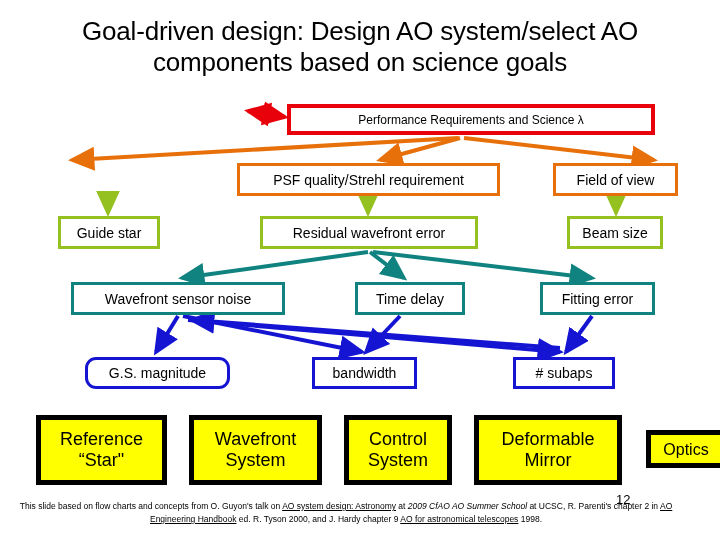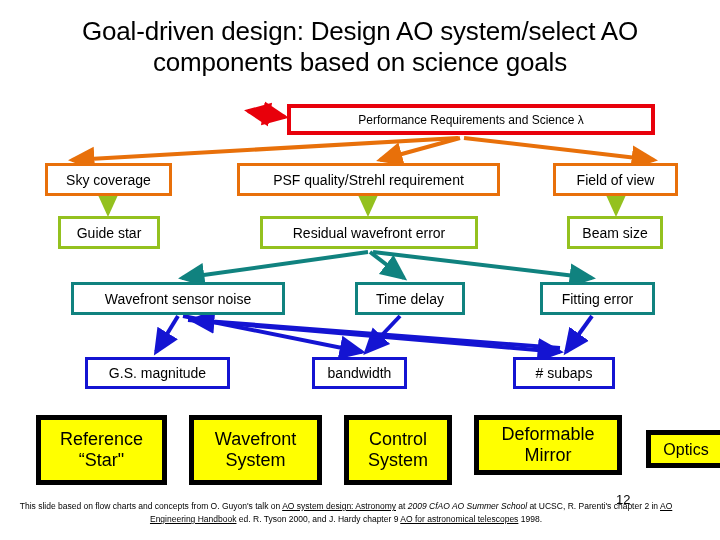--- a/index.html
+++ b/index.html
@@ -182,23 +182,20 @@
     </g>
     <g>
       <line x1="560" y1="348" x2="192" y2="320" stroke="#1414D2" stroke-width="4" marker-end="url(#ar-blue)"></line>
     </g>
   </svg>
 
   <div class="nbox b-red" style="left:287px; top:104px; width:368px; height:31px; font-size:12px;">
     <span>Performance Requirements and Science λ</span>
   </div>
 
-  <div class="nbox b-orange" style="left:45px; top:163px; width:127px; height:33px;">
-    <span>Sky coverage</span>
-  </div>
   <div class="nbox b-orange" style="left:237px; top:163px; width:263px; height:33px;">
     <span>PSF quality/Strehl requirement</span>
   </div>
   <div class="nbox b-orange" style="left:553px; top:163px; width:125px; height:33px;">
     <span>Field of view</span>
   </div>
 
   <div class="nbox b-lime" style="left:58px; top:216px; width:102px; height:33px;">
     <span>Guide star</span>
   </div>
@@ -212,24 +209,24 @@
   <div class="nbox b-teal" style="left:71px; top:282px; width:214px; height:33px;">
     <span>Wavefront sensor noise</span>
   </div>
   <div class="nbox b-teal" style="left:355px; top:282px; width:110px; height:33px;">
     <span>Time delay</span>
   </div>
   <div class="nbox b-teal" style="left:540px; top:282px; width:115px; height:33px;">
     <span>Fitting error</span>
   </div>
 
-  <div class="nbox b-blue" style="left:85px; top:357px; width:145px; height:32px;">
+  <div class="nbox b-blue" style="left:85px; top:357px; width:145px; height:32px;border-radius:11px;">
     <span>G.S. magnitude</span>
   </div>
-  <div class="nbox b-blue" style="left:312px; top:357px; width:95px; height:32px;">
+  <div class="nbox b-blue" style="left:312px; top:357px; width:105px; height:32px;">
     <span>bandwidth</span>
   </div>
   <div class="nbox b-blue" style="left:513px; top:357px; width:102px; height:32px;">
     <span># subaps</span>
   </div>
 
   <div class="ybox" style="left:12px; top:415px; width:131px; height:70px;">
     <div>
       <div>Reference</div>
       <div>“Star"</div>
@@ -240,21 +237,21 @@
       <div>Wavefront</div>
       <div>System</div>
     </div>
   </div>
   <div class="ybox" style="left:320px; top:415px; width:108px; height:70px;">
     <div>
       <div>Control</div>
       <div>System</div>
     </div>
   </div>
-  <div class="ybox" style="left:450px; top:415px; width:148px; height:60px;">
+  <div class="ybox" style="left:450px; top:415px; width:148px; height:70px;">
     <div>
       <div>Deformable</div>
       <div>Mirror</div>
     </div>
   </div>
   <div class="ybox small" style="left:622px; top:430px; width:80px; height:38px;">
     <div>Optics</div>
   </div>
 
   <div id="footer"><span>This slide based on flow charts and concepts from O. Guyon's talk on </span><u>AO system design: Astronomy</u><span> at </span><i>2009 CfAO AO Summer School</i><span> at UCSC, R. Parenti's chapter 2 in </span><u>AO Engineering Handbook</u><span> ed. R. Tyson 2000, and J. Hardy chapter 9 </span><u>AO for astronomical telescopes</u><span> 1998.</span></div>

